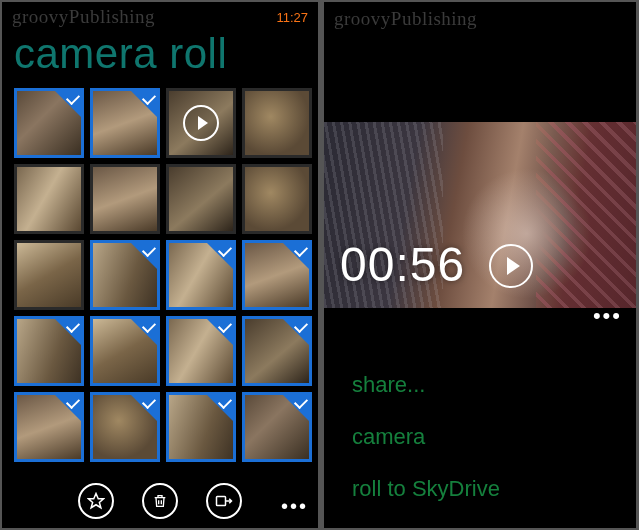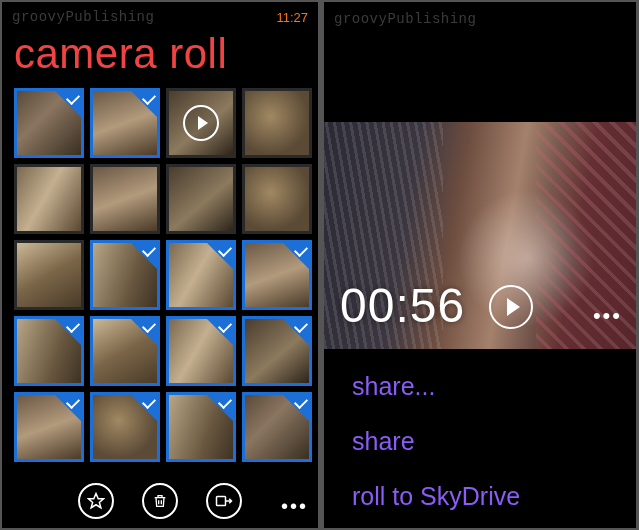--- a/index.html
+++ b/index.html
@@ -26,27 +26,27 @@
   .statusbar {
     display: flex;
     justify-content: space-between;
     align-items: center;
     padding: 4px 10px 0 10px;
     height: 26px;
     font-size: 13px;
   }
   .watermark {
     color: #3b3b3b;
-    font-family: Liberation Mono, monospace;
-    font-size: 14px;
+    font-family: Liberation Serif, serif;
+    font-size: 19px;
     letter-spacing: 0.5px;
   }
   .clock { color: #f97316; font-weight: 300; }
   .page-title {
-    color: #ef4444;
+    color: #0f766e;
     font-weight: 200;
     font-size: 42px;
     padding: 2px 12px 10px 12px;
     letter-spacing: 0.5px;
   }
   .grid {
     display: grid;
     grid-template-columns: repeat(4, 70px);
     grid-auto-rows: 70px;
     gap: 6px;
@@ -156,21 +156,21 @@
   .tex-e { background: linear-gradient(140deg,#4a3d2e 0%,#8c7a5e 55%,#2d241a 100%); }
   .tex-f { background: linear-gradient(110deg,#b8a688,#6a5840 60%,#3e3224); }
   .tex-g { background: linear-gradient(150deg,#cbb896,#7a6548 50%,#4a3b28); }
 
   
   .screen-right .statusbar { height: 30px; }
   .video-wrap {
     position: relative;
     margin-top: 90px;
     width: 100%;
-    height: 227px;
+    height: 186px;
     background:
       radial-gradient(circle at 65% 60%, rgba(240,220,210,0.55) 0%, rgba(240,220,210,0) 28%),
       linear-gradient(100deg,#2b2a34 0%,#3b3640 28%, #6d4d3f 42%, #a4816c 58%, #4a3030 78%, #2b1e20 100%);
     overflow: hidden;
     cursor: pointer;
   }
   .video-wrap::before {
     content:"";
     position:absolute;
     left:0; top:0; width:38%; height:100%;
@@ -232,22 +232,22 @@
   }
   .context-menu {
     position: absolute;
     left: 28px;
     top: 370px;
     display: flex;
     flex-direction: column;
     gap: 26px;
   }
   .context-menu .item {
-    color: #8b5cf6;
-    font-size: 25px;
+    color: #15803d;
+    font-size: 22px;
     font-weight: 300;
     cursor: pointer;
   }
 </style>
 </head>
 <body>
 
 <div class="phone-screen screen-left">
   <div class="statusbar">
     <span class="watermark">groovyPublishing</span>
@@ -362,16 +362,16 @@
   </div>
 
   <div class="video-wrap">
     <div class="video-time">00:56</div>
     <div class="video-play" title="play"></div>
   </div>
   <div class="video-more" title="more">•••</div>
 
   <div class="context-menu">
     <div class="item">share...</div>
-    <div class="item">share</div>
+    <div class="item">camera</div>
     <div class="item">roll to SkyDrive</div>
   </div>
 </div>
 
 </body></html>

